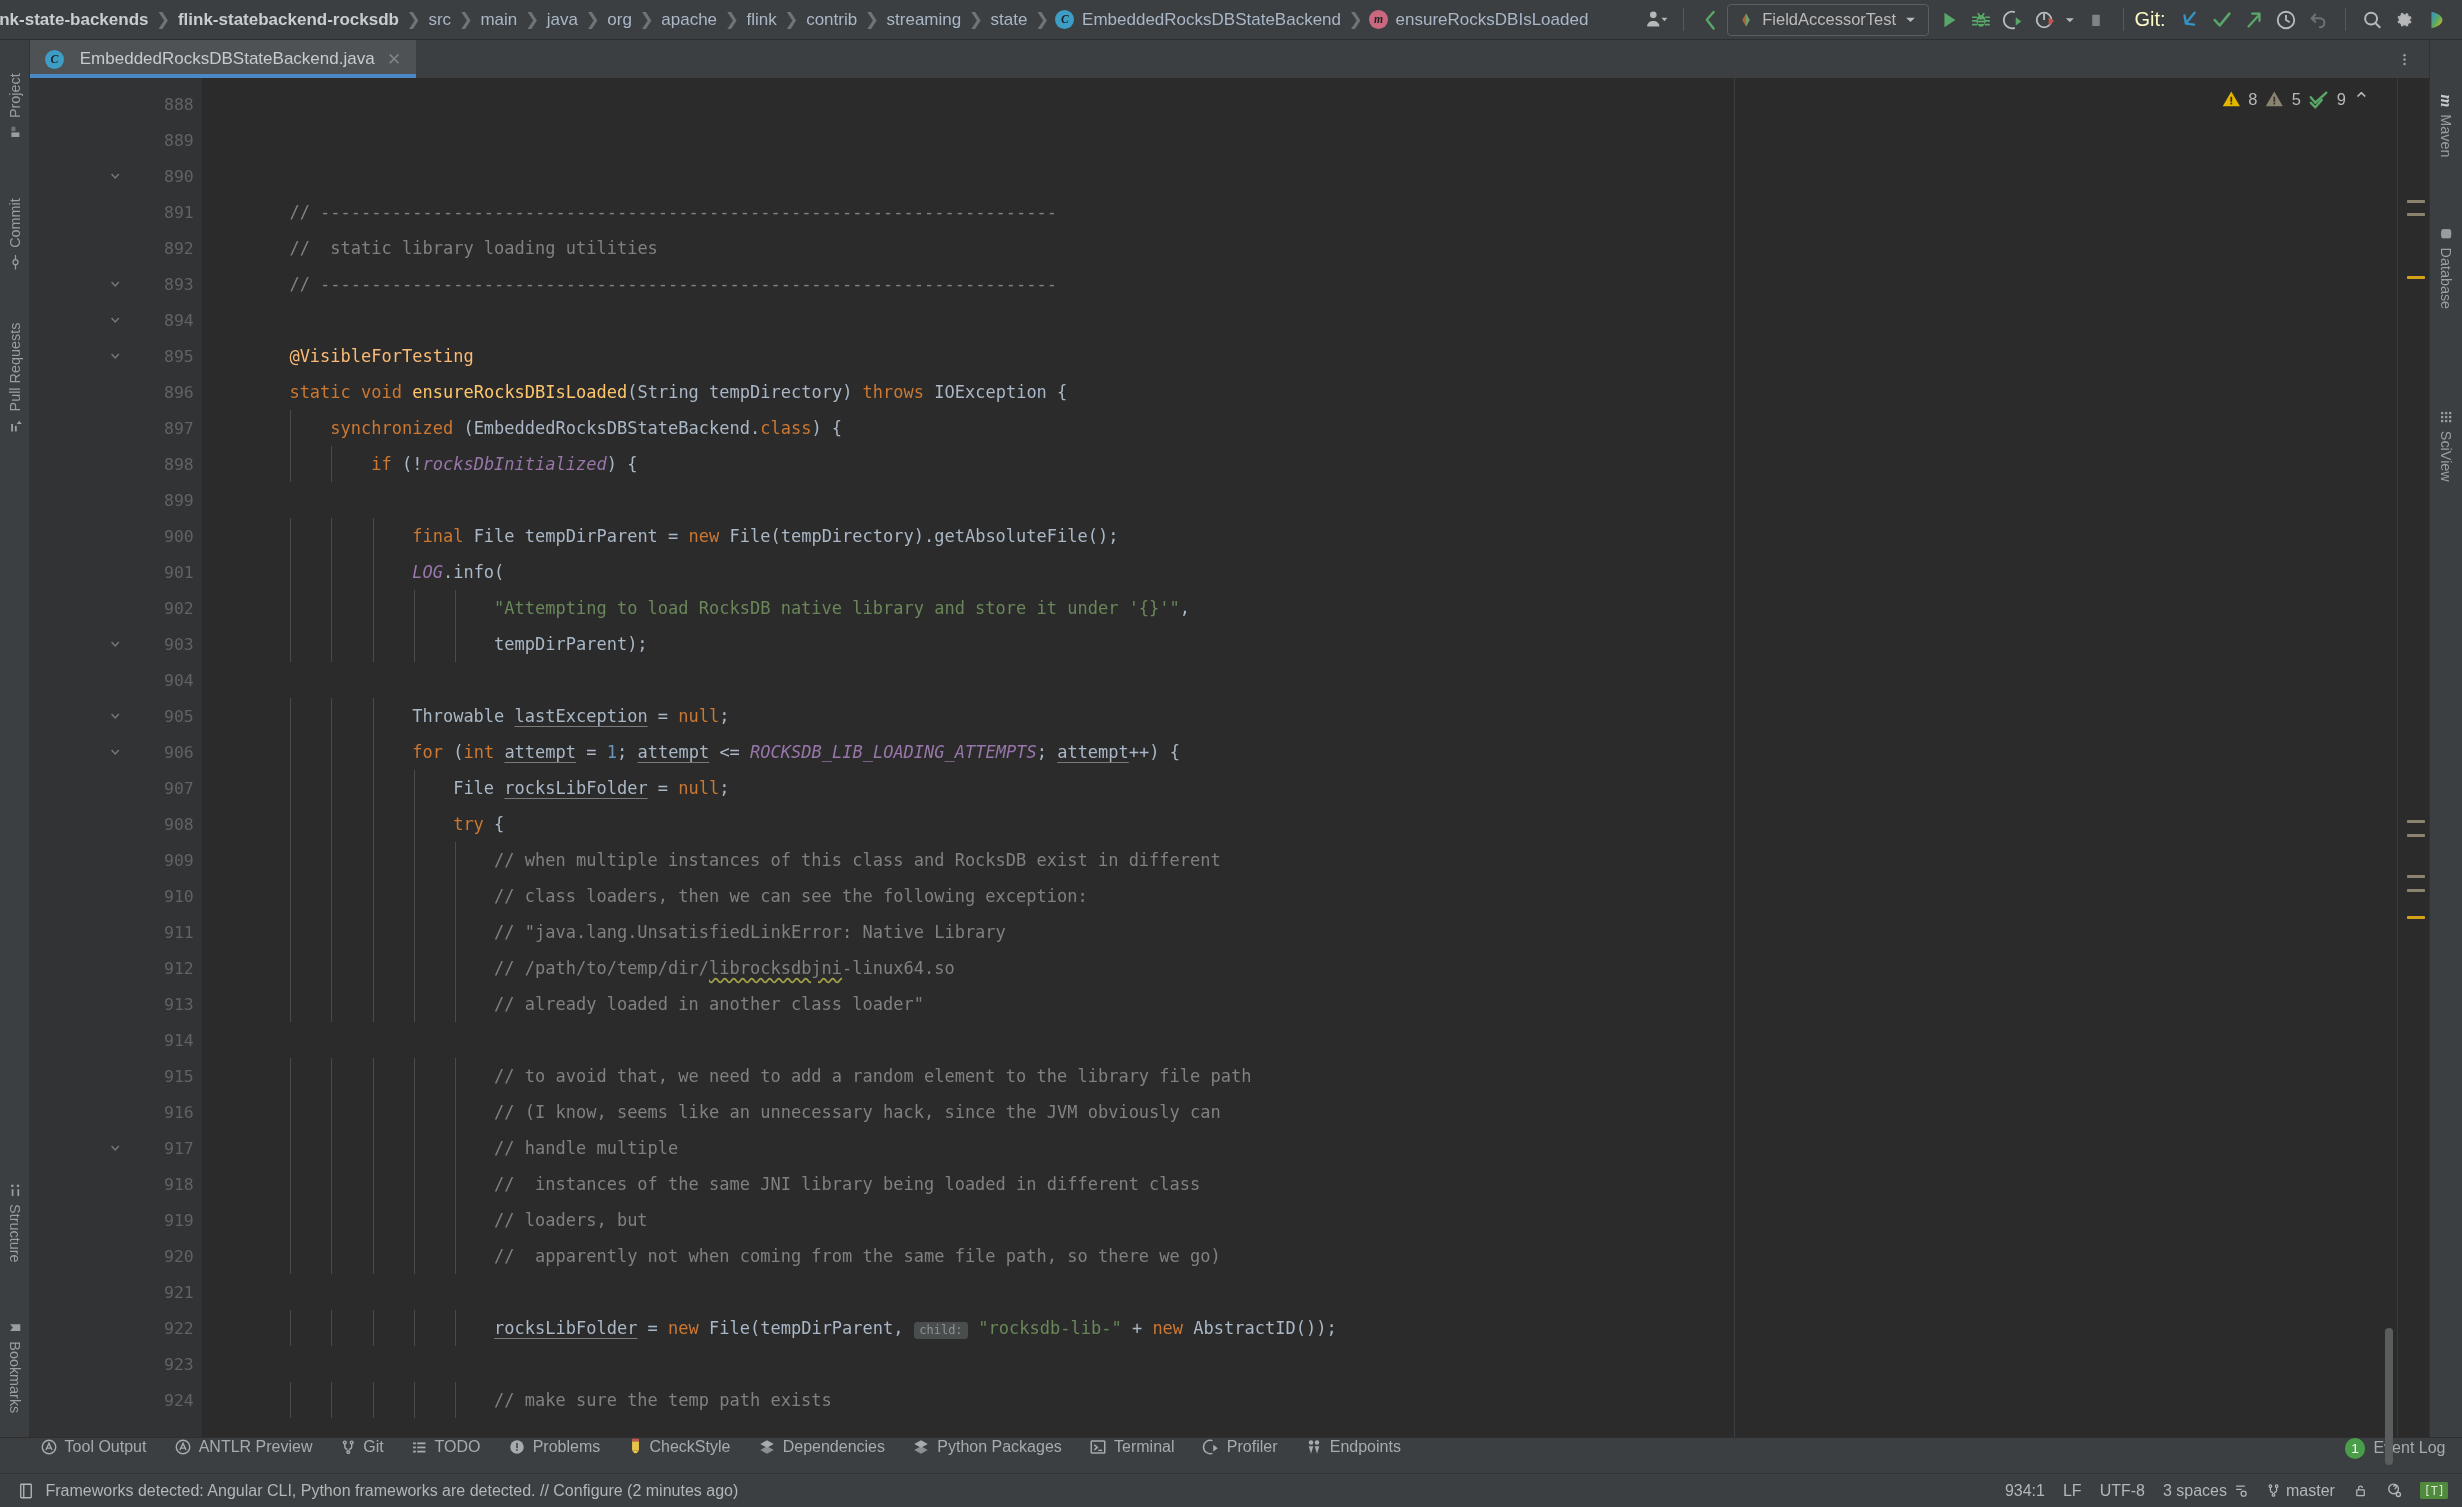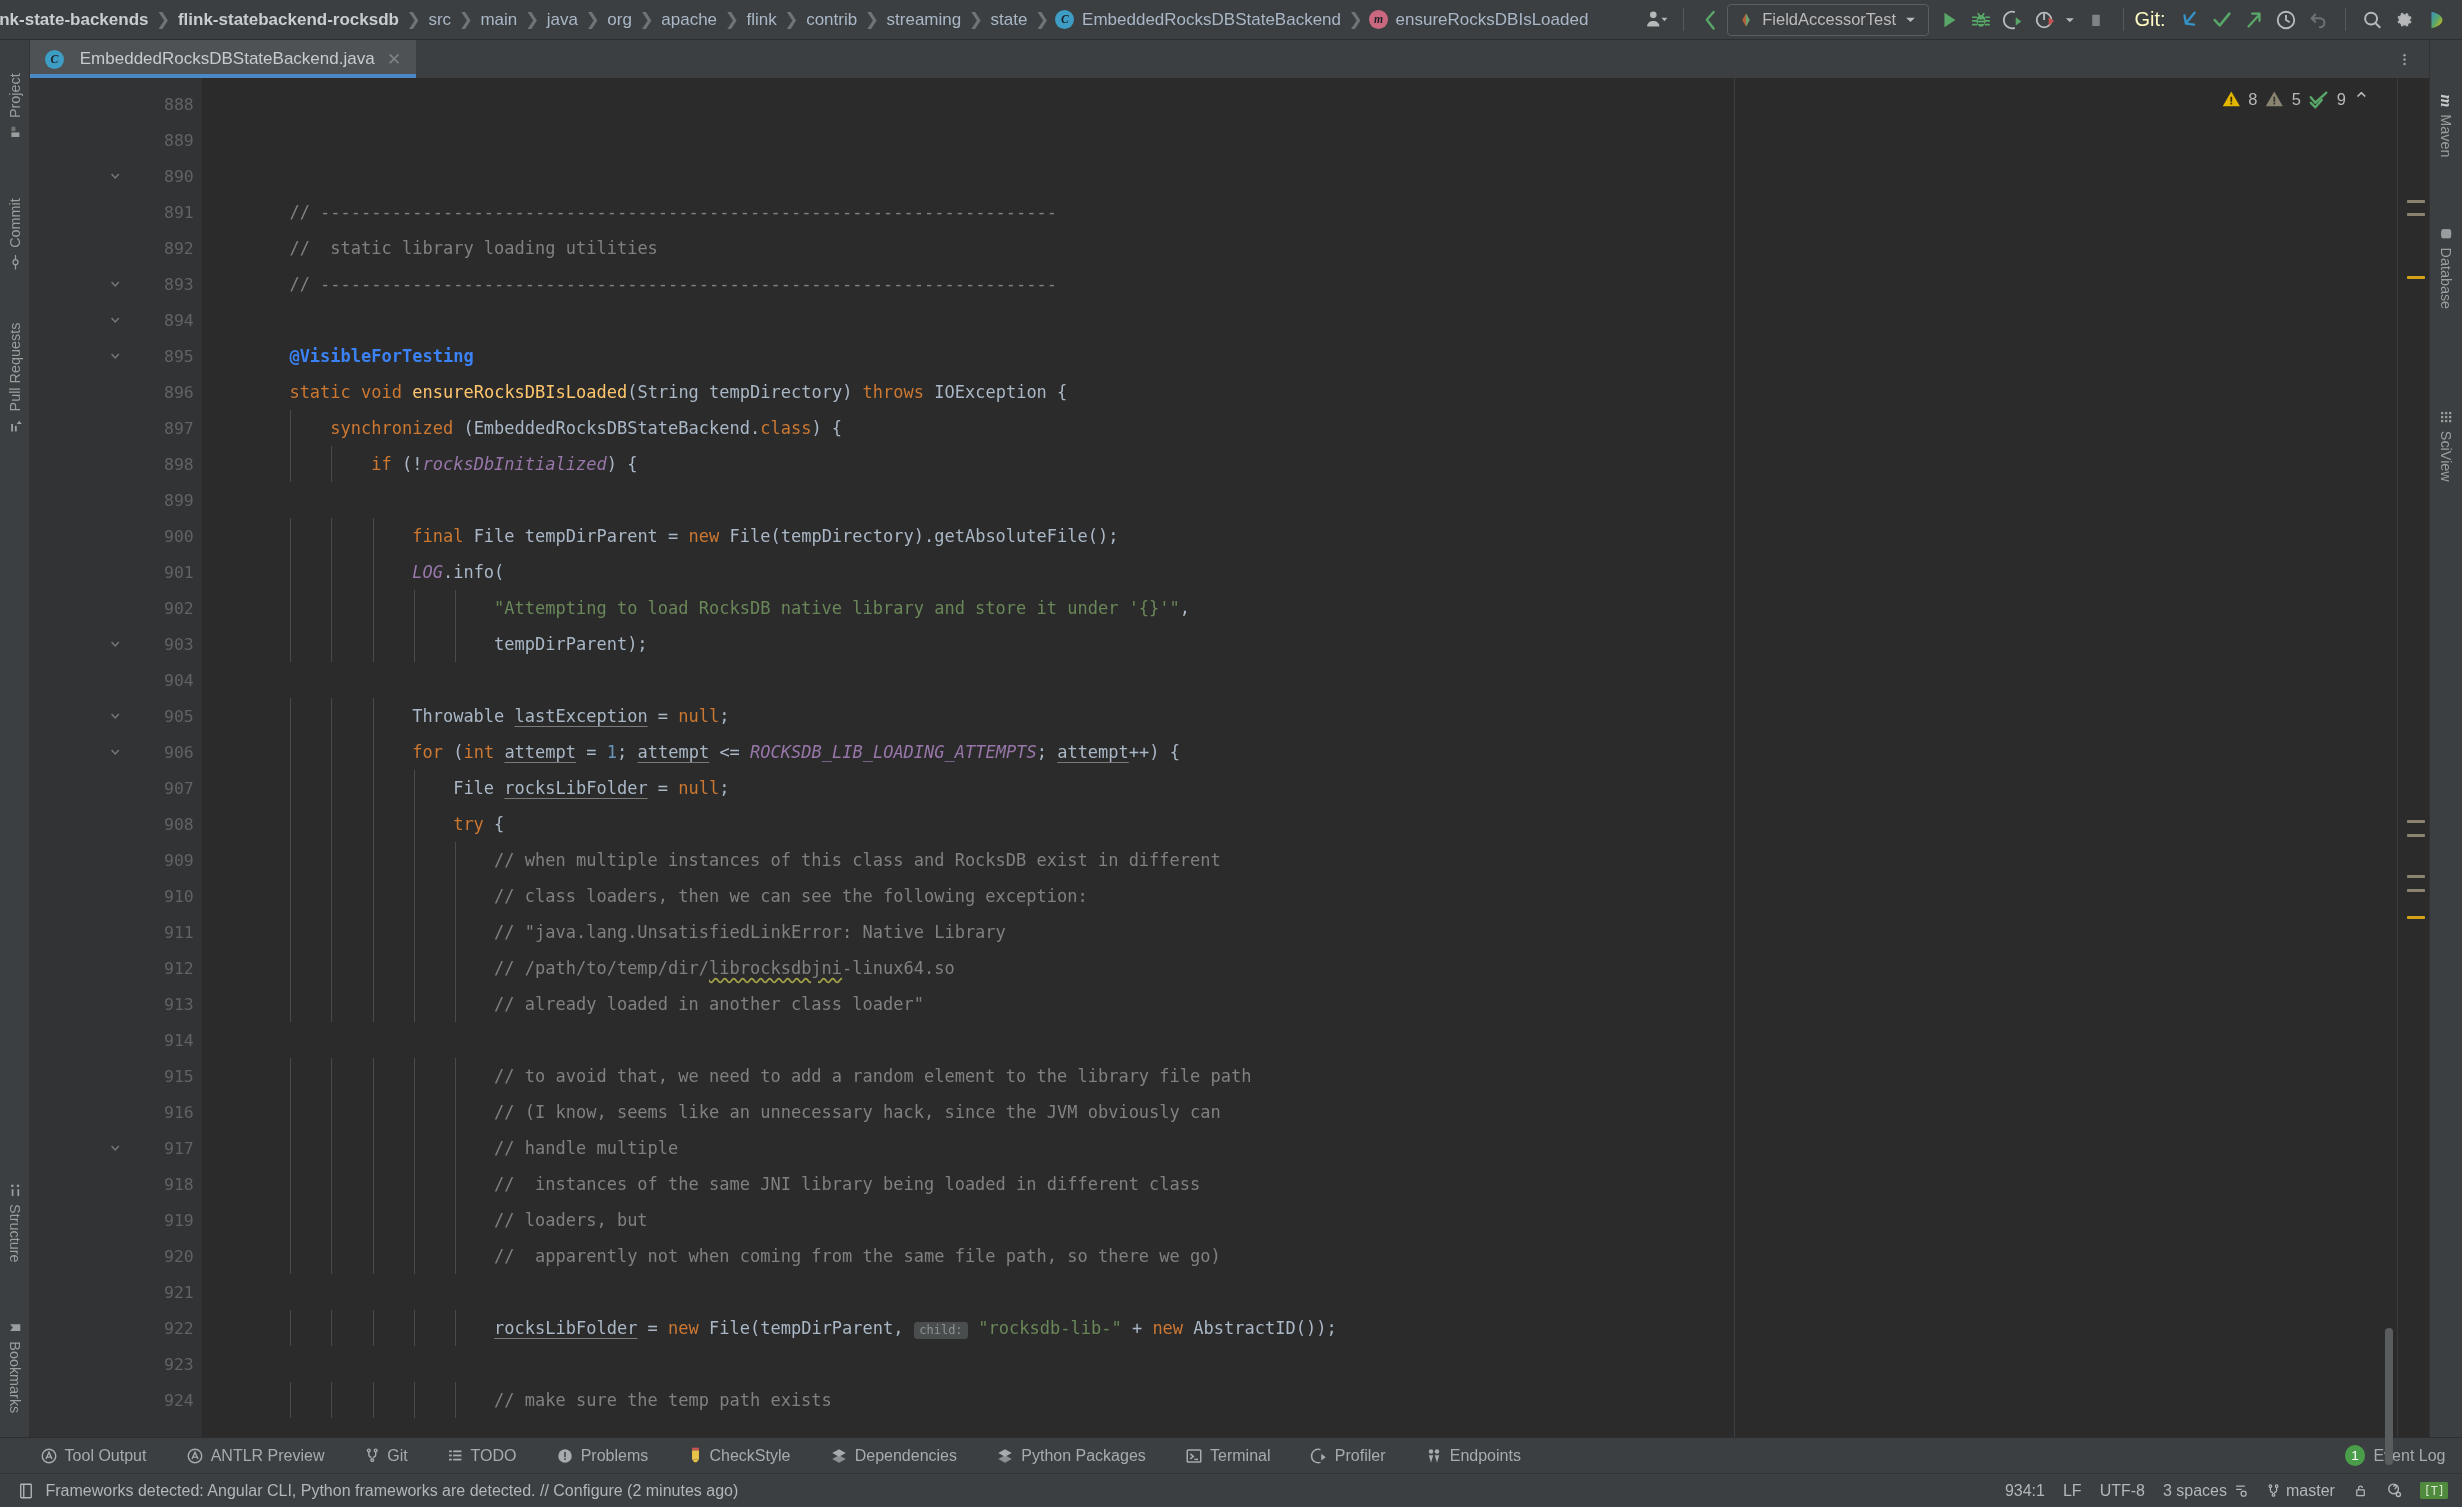--- a/index.html
+++ b/index.html
@@ -116,21 +116,21 @@
     font-family: "DejaVu Sans Mono", monospace; font-size: 17px; line-height: 36px;
     color: #a9b7c6; white-space: pre;
   }
   .cline { height: 36px; position: relative; padding-left: 5.5px; }
   .ind { position: absolute; top: 0; bottom: 0; width: 0.7px; background: #4b4b4b; }
 
   .k  { color: #cc7832; }
   .cm { color: #808080; }          
   .st { color: #6a8759; }          
   .num{ color: #6897bb; }          
-  .an { color: #3b82f6; font-weight: bold; }          
+  .an { color: #fdba74; }          
   .fd { color: #9876aa; font-style: italic; }  
   .sf { color: #9876aa; font-style: italic; }  
   .mth{ color: #ffc66d; }          
   .cst{ color: #9876aa; font-style: italic; }  
   .ul { text-decoration: underline; text-decoration-color: #7a7a7a; text-underline-offset: 4.1px; }
   .wav {
     text-decoration: underline; text-decoration-style: wavy;
     text-decoration-color: #a1a14a; text-underline-offset: 3.4px;
   }
   .hint {
@@ -151,22 +151,22 @@
   }
   .mk { position: absolute; right: 4.1px; height: 3.4px; border-radius: 0.7px; }
 
   .scrollbar-thumb {
     position: absolute; right: 36px; width: 8.2px; border-radius: 4.1px; background: #5a5d5e;
   }
   .vline-80 { position: absolute; top: 0; bottom: 0; width: 0.7px; background: #3a3f41; }
 
   
   .bottombar {
-    height: 36px; flex: 0 0 36px; background: #3c3f41; display: flex; align-items: center;
-    border-top: 0.7px solid #2e2e2e; padding-left: 26px; gap: 12px;
+    height: 36px; flex: 0 0 36px; background: #3c3f41; display: flex; align-items: flex-start;
+    border-top: 0.7px solid #2e2e2e; padding-left: 26px; gap: 0;
   }
   .bb-item { display: flex; align-items: center; gap: 6.9px; padding: 0 13.7px; color: #a7abad; font-size: 16px; white-space: nowrap; }
   .bb-right { margin-left: auto; display: flex; align-items: center; padding-right: 16.5px; gap: 8.2px; }
   .evt-badge {
     background: #4a9e4a; color: #fff; font-size: 13.7px; border-radius: 50%;
     width: 20.6px; height: 20.6px; display: flex; align-items: center; justify-content: center;
   }
 
   .statusbar {
     height: 34px; flex: 0 0 34px; background: #3c3f41; display: flex; align-items: center;

